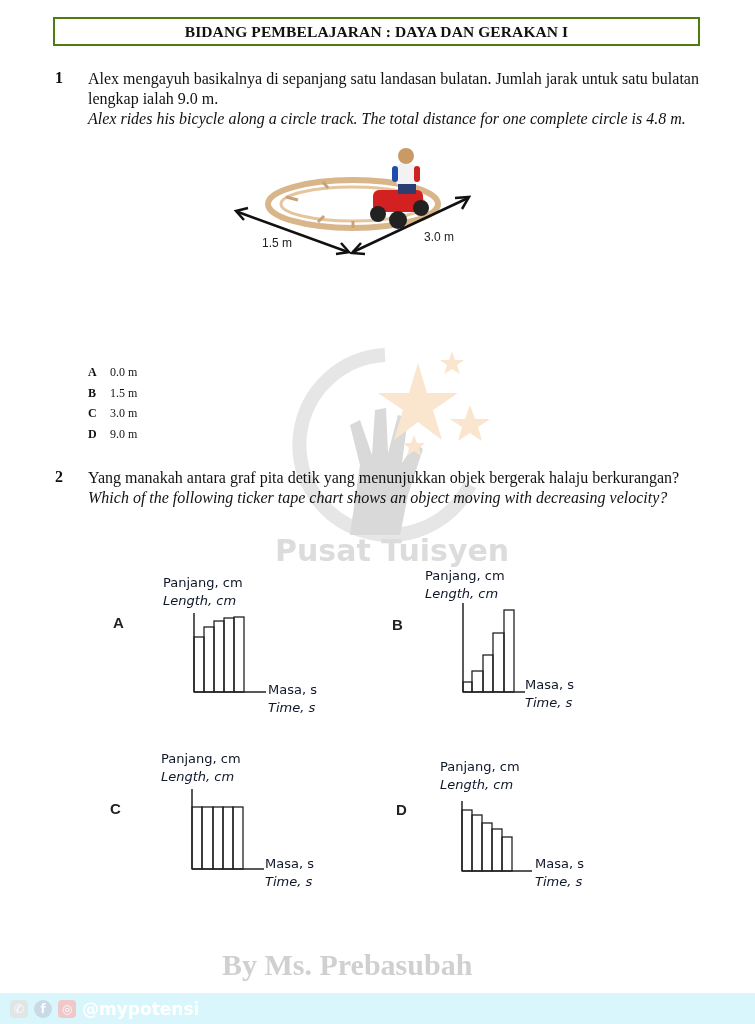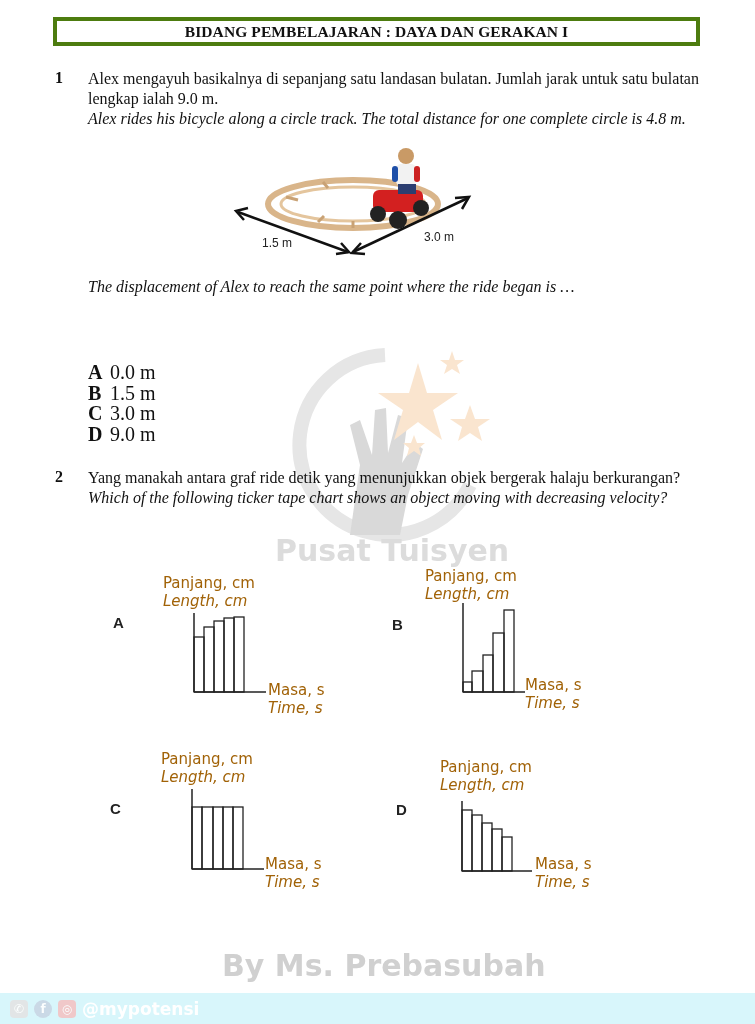--- a/index.html
+++ b/index.html
@@ -1,40 +1,40 @@
 <!DOCTYPE html>
 <html><head>
 <meta charset="utf-8">
 <style>
   * { margin: 0; padding: 0; box-sizing: border-box; }
   html, body { width: 755px; height: 1024px; background: #ffffff; overflow: hidden; }
   body { position: relative; font-family: "Liberation Serif", serif; color: #111; }
 
   .header-box {
     position: absolute; left: 53px; top: 17px; width: 647px; height: 29px;
-    border: 4px solid #4d7c0f;
+    border: 2px solid #4d7c0f;
     display: flex; align-items: center; justify-content: center;
     font-weight: bold; font-size: 15.5px; letter-spacing: 0.1px;
   }
 
   .q-num { position: absolute; font-weight: bold; font-size: 16px; }
   .q-text { position: absolute; left: 88px; width: 625px; font-size: 16px; line-height: 20px; }
   .q-text .it { font-style: italic; }
 
-  .options { position: absolute; left: 88px; font-size: 20px; line-height: 20.5px; }
+  .options { position: absolute; left: 88px; font-size: 12px; line-height: 20.5px; }
   .opt-letter { font-weight: bold; display: inline-block; width: 22px; }
 
   
   .track-fig { position: absolute; left: 228px; top: 142px; width: 262px; height: 115px; }
   .dim-label { position: absolute; font-family: "Liberation Sans", sans-serif; font-size: 12px; color: #222; }
 
   
   .chart { position: absolute; }
   .chart-letter { position: absolute; font-family: "Liberation Sans", sans-serif; font-weight: bold; font-size: 15px; color: #222; }
-  .axis-label { position: absolute; font-family: "DejaVu Sans", sans-serif; font-size: 15px; color: #a16207; white-space: nowrap; line-height: 18px; }
+  .axis-label { position: absolute; font-family: "DejaVu Sans", sans-serif; font-size: 13px; color: #0f172a; white-space: nowrap; line-height: 18px; }
   .axis-label .it { font-style: italic; }
 
   
   .watermark { position: absolute; pointer-events: none; }
   .wm-text { position: absolute; font-family: "DejaVu Sans", sans-serif; font-weight: bold; color: #dcdcdc; white-space: nowrap; text-align: right; }
 
   .footer-bar {
     position: absolute; left: 0; top: 993px; width: 755px; height: 31px;
     background: #d8f6fb; display: flex; align-items: center; gap: 6px; padding-left: 10px;
     font-family: "DejaVu Sans", sans-serif; font-weight: bold; color: #ffffff; font-size: 17px; white-space: nowrap;
@@ -94,33 +94,32 @@
     <polyline points="108,112 121,110 113,101" fill="none" stroke="#111" stroke-width="2.5"></polyline>
     <line x1="125" y1="110" x2="240" y2="56" stroke="#111" stroke-width="2.5"></line>
     <polyline points="133,101 124,111 137,112" fill="none" stroke="#111" stroke-width="2.5"></polyline>
     <polyline points="227,56 241,55 234,67" fill="none" stroke="#111" stroke-width="2.5"></polyline>
   </svg>
   <span class="dim-label" style="left:34px; top:94px;">1.5 m</span>
   <span class="dim-label" style="left:196px; top:88px;">3.0 m</span>
 </div>
 
 <div class="q-text" style="top:277px;">
-  <div class="it">The displacement of Alex to reach the same point where the ride began is …</div>
 </div>
 
 <div class="options" style="top:362px;">
   <div><span class="opt-letter">A</span><span>0.0 m</span></div>
   <div><span class="opt-letter">B</span><span>1.5 m</span></div>
   <div><span class="opt-letter">C</span><span>3.0 m</span></div>
   <div><span class="opt-letter">D</span><span>9.0 m</span></div>
 </div>
 
 <div class="q-num" style="left:55px; top:468px;">2</div>
 <div class="q-text" style="top:468px;">
-  <div>Yang manakah antara graf ride detik yang menunjukkan objek bergerak halaju berkurangan?</div>
+  <div>Yang manakah antara graf pita detik yang menunjukkan objek bergerak halaju berkurangan?</div>
   <div class="it">Which of the following ticker tape chart shows an object moving with decreasing velocity?</div>
 </div>
 
 <div class="chart" style="left:0; top:0;">
   <span class="chart-letter" style="left:113px; top:614px;">A</span>
   <div class="axis-label" style="left:163px; top:574px;">
     <div>Panjang, cm</div>
     <div class="it">Length, cm</div>
   </div>
   <svg style="position:absolute; left:190px; top:610px;" width="80" height="86">
@@ -194,20 +193,20 @@
     <rect x="24" y="25" width="10" height="48" fill="none" stroke="#222" stroke-width="1.3"></rect>
     <rect x="34" y="31" width="10" height="42" fill="none" stroke="#222" stroke-width="1.3"></rect>
     <rect x="44" y="39" width="10" height="34" fill="none" stroke="#222" stroke-width="1.3"></rect>
   </svg>
   <div class="axis-label" style="left:535px; top:855px;">
     <div>Masa, s</div>
     <div class="it">Time, s</div>
   </div>
 </div>
 
-<div class="wm-text" style="left:222px; top:948px; font-size:30px; color:#d0d0d0;">By Ms. Prebasubah</div>
+<div class="wm-text" style="left:222px; top:948px; font-size:30px; color:#d0d0d0;font-family:Liberation Serif, serif;">By Ms. Prebasubah</div>
 
 <div class="footer-bar">
   <span class="footer-icon">✆</span>
   <span class="footer-icon fb">f</span>
   <span class="footer-icon ig">◎</span>
   <span>@mypotensi</span>
 </div>
 
 </body></html>

